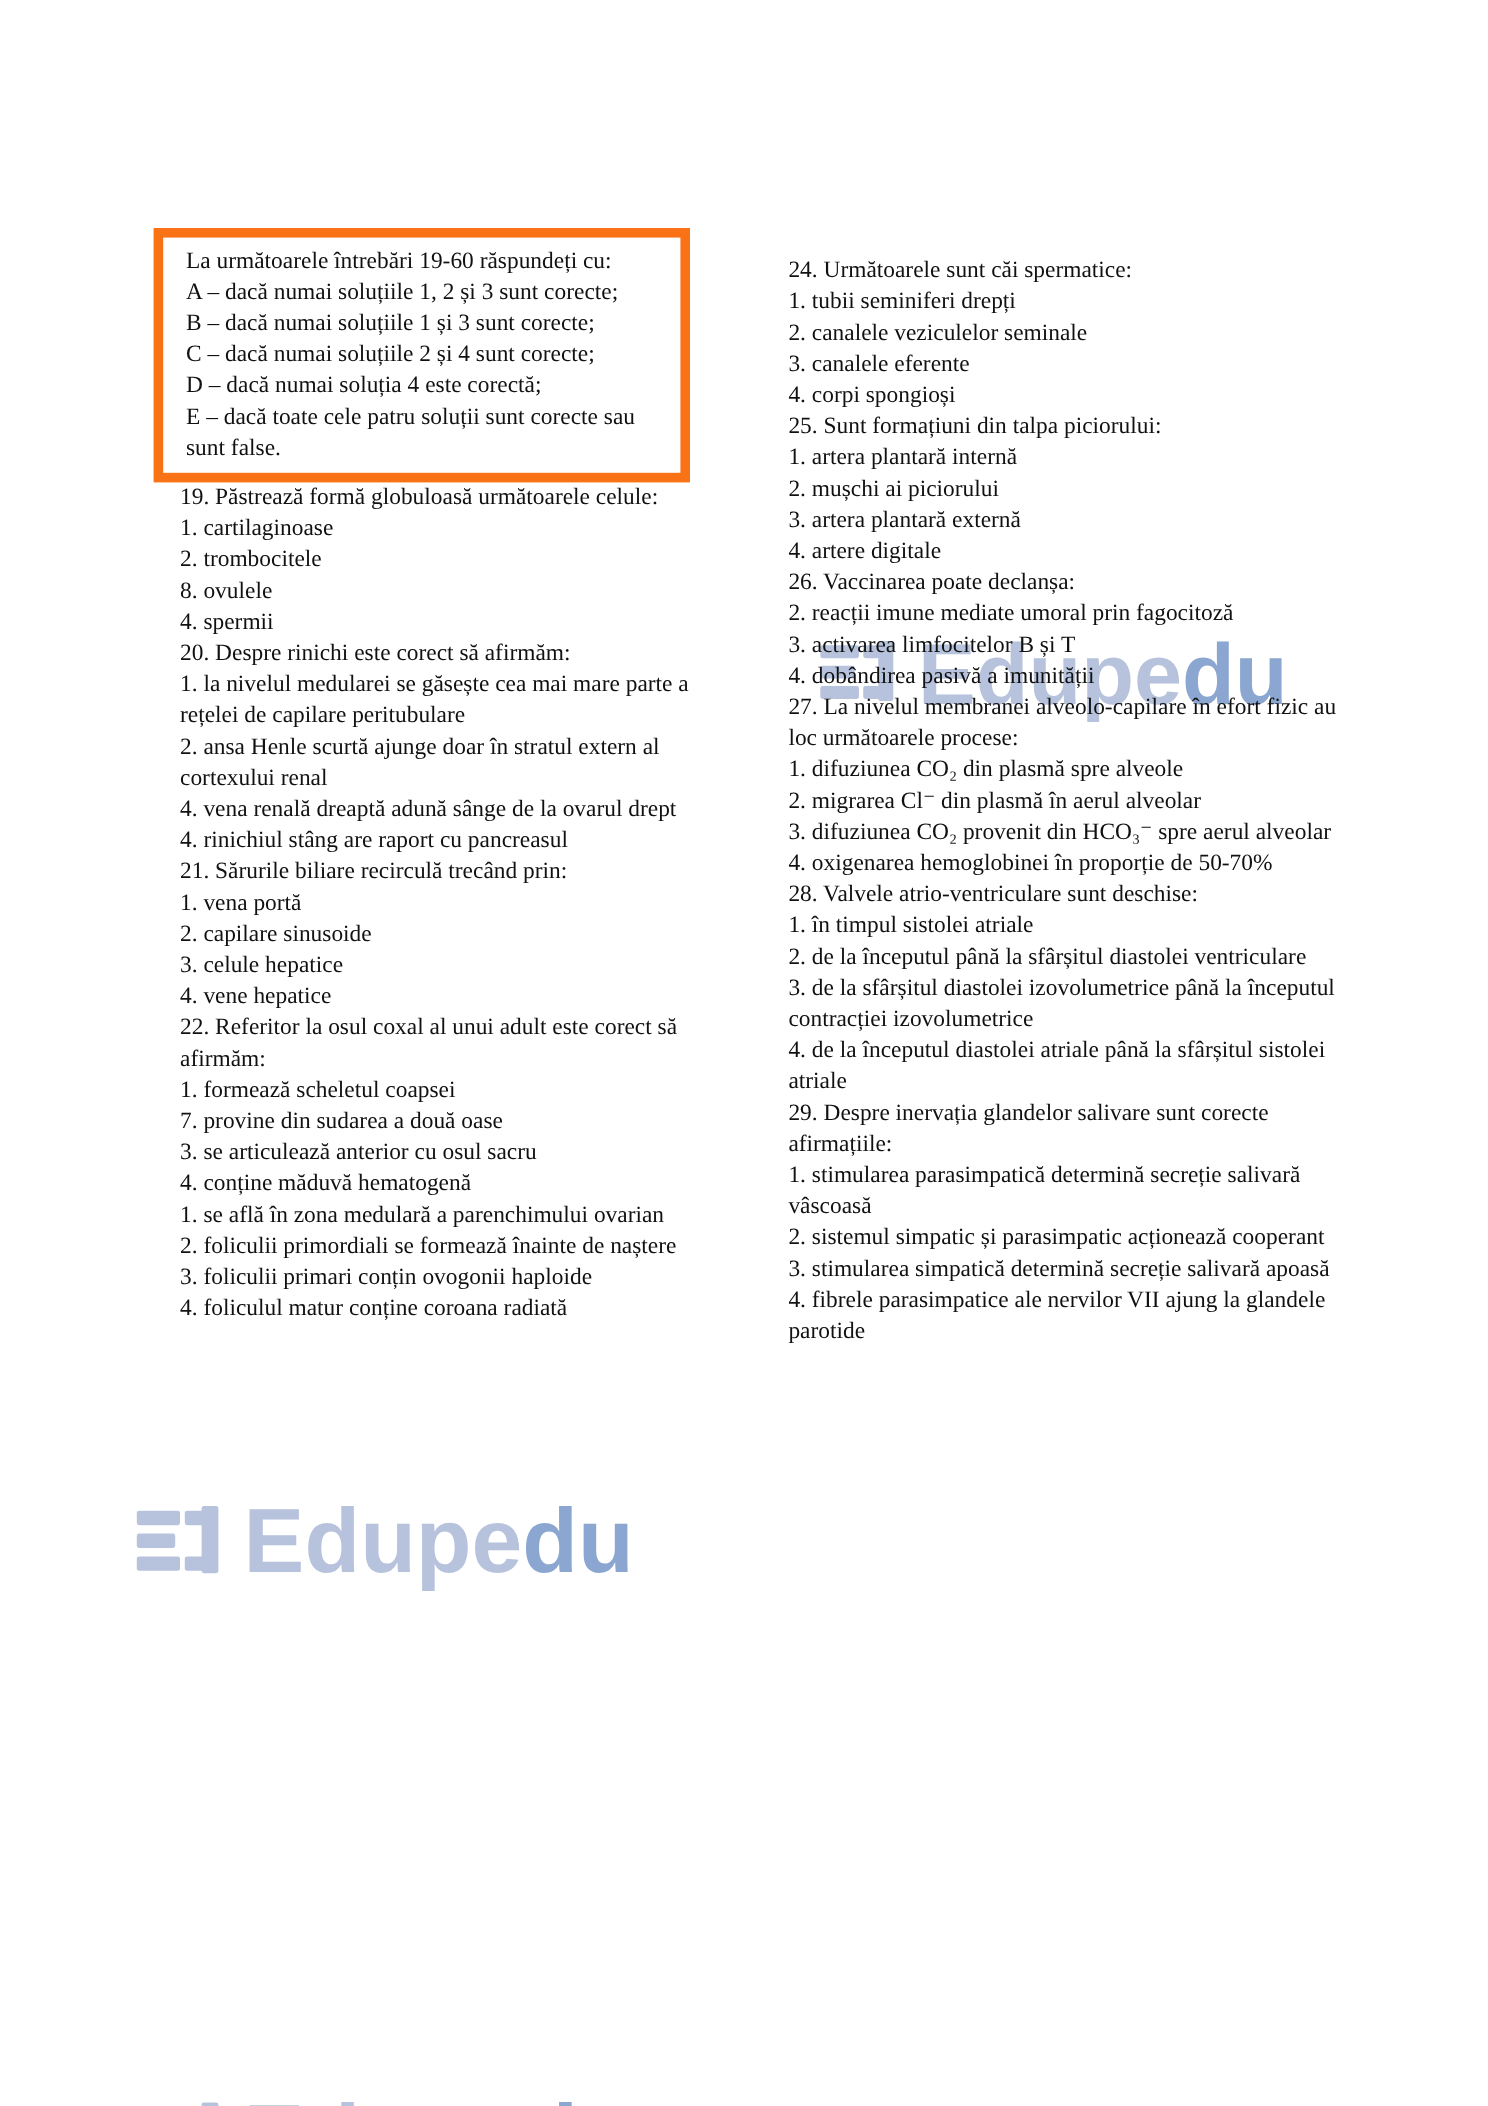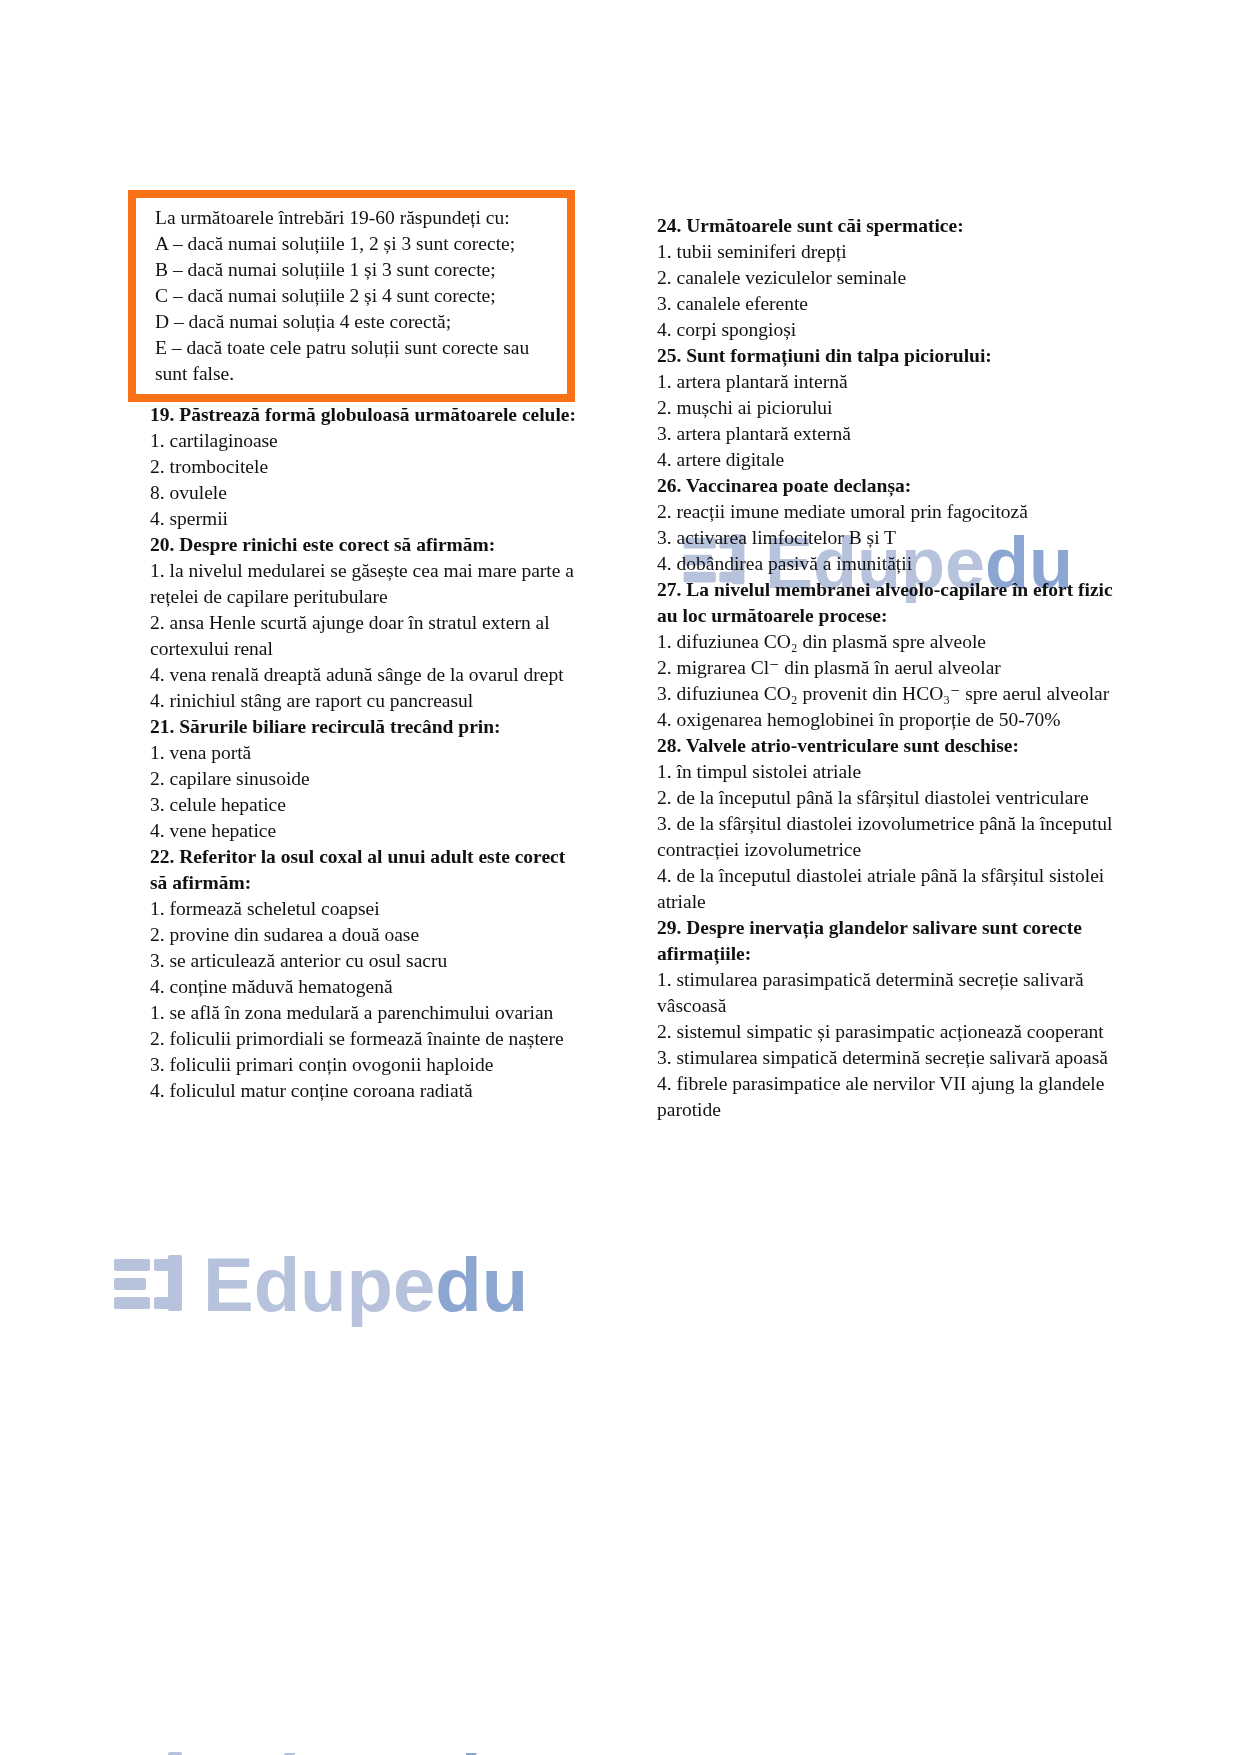--- a/index.html
+++ b/index.html
@@ -22,21 +22,21 @@
     border:8px solid #f97316;
     box-sizing:border-box;
     margin-left:-22px;
     width:447px;
     padding:7px 10px 7px 19px;
   }
   .instruction-box p { margin:0; }
 
   .question { }
   .col-right .question:first-child { margin-top:0; }
-  .q-title { font-weight:bold; }
+  .q-title { font-weight:normal; }
   .q-option { font-weight:normal; }
 
   .watermark {
     position:absolute;
     z-index:0;
     display:flex;
     align-items:flex-start;
     gap:17px;
     font-family:"Liberation Sans","DejaVu Sans",sans-serif;
     font-weight:bold;
@@ -120,21 +120,21 @@
         <div class="question">
           <div class="q-title">21. Sărurile biliare recirculă trecând prin:</div>
           <div class="q-option">1. vena portă</div>
           <div class="q-option">2. capilare sinusoide</div>
           <div class="q-option">3. celule hepatice</div>
           <div class="q-option">4. vene hepatice</div>
         </div>
         <div class="question">
           <div class="q-title">22. Referitor la osul coxal al unui adult este corect să afirmăm:</div>
           <div class="q-option">1. formează scheletul coapsei</div>
-          <div class="q-option">2. provine din sudarea a două oase</div>
+          <div class="q-option">7. provine din sudarea a două oase</div>
           <div class="q-option">3. se articulează anterior cu osul sacru</div>
           <div class="q-option">4. conține măduvă hematogenă</div>
         </div>
         <div class="question">
           <div class="q-option">1. se află în zona medulară a parenchimului ovarian</div>
           <div class="q-option">2. foliculii primordiali se formează înainte de naștere</div>
           <div class="q-option">3. foliculii primari conțin ovogonii haploide</div>
           <div class="q-option">4. foliculul matur conține coroana radiată</div>
         </div>
       </div>

